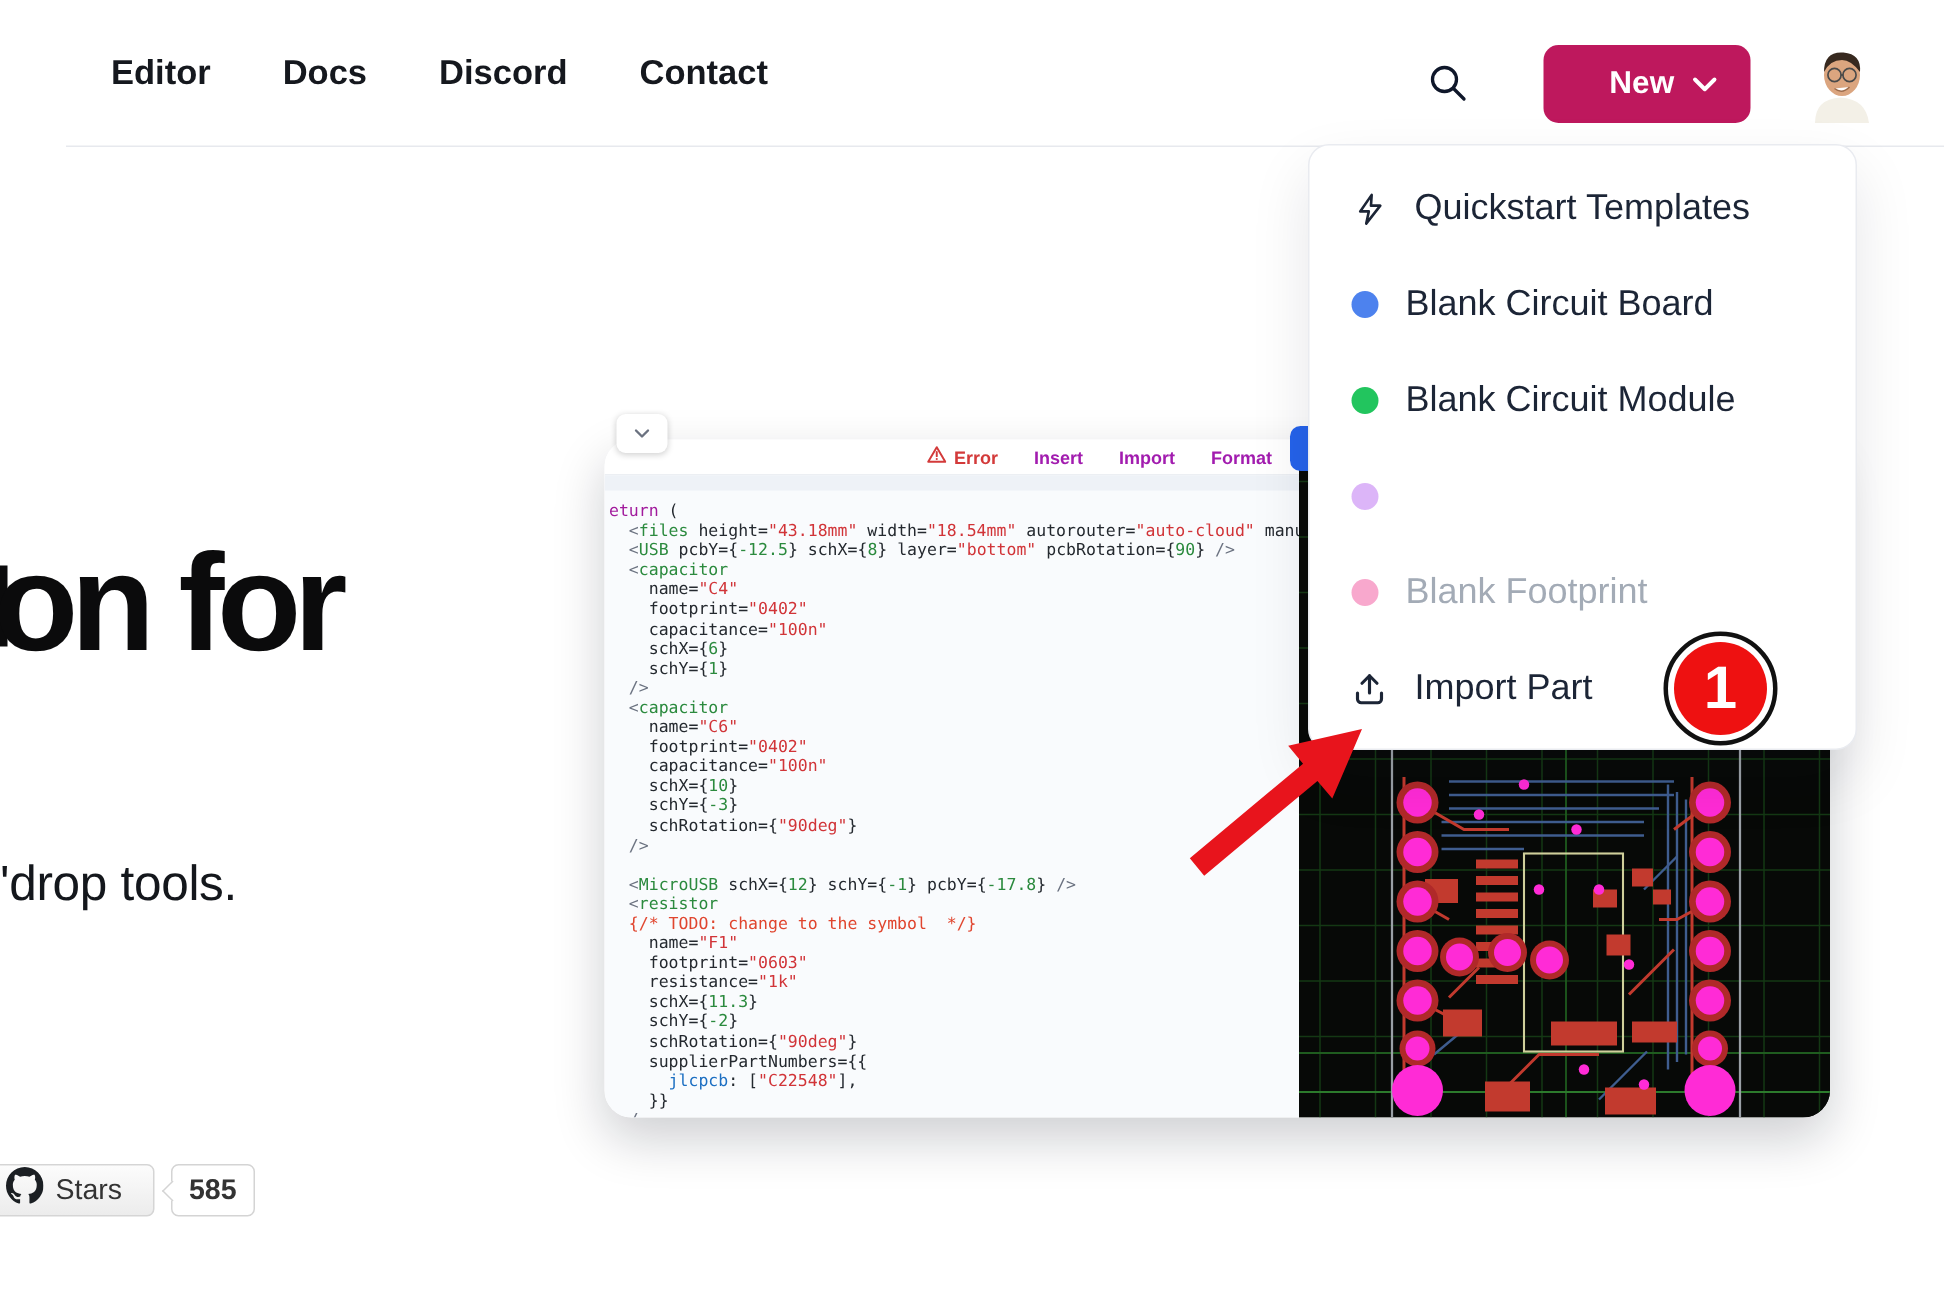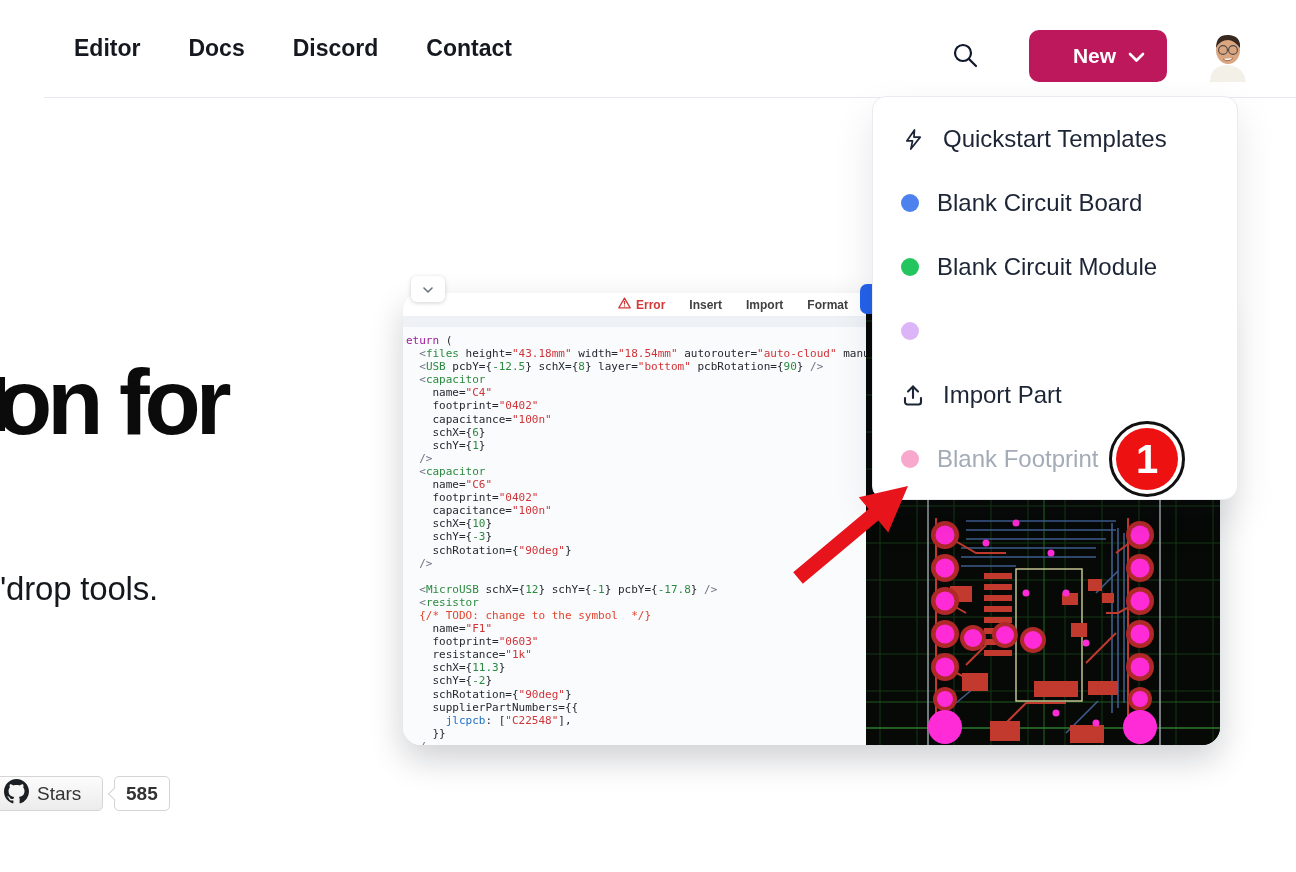--- a/index.html
+++ b/index.html
@@ -35,21 +35,21 @@
     background:#fff;border:1px solid #d4d4d4;border-radius:5px;display:flex;align-items:center;
     font-size:19px;font-weight:700;color:#333;box-sizing:border-box;cursor:pointer;}
   .gh-count::before{content:"";position:absolute;left:-5px;top:12px;width:9px;height:9px;
     background:#fff;border-left:1px solid #d4d4d4;border-bottom:1px solid #d4d4d4;transform:rotate(45deg);}
   
   .editor{position:absolute;left:403px;top:281px;width:817px;height:452px;border-radius:18px;
     overflow:hidden;display:flex;z-index:4;box-shadow:0 14px 34px rgba(10,16,30,.20);margin-top:12px;}
   .code-pane{width:463px;height:452px;background:#f9fbfd;display:flex;flex-direction:column;}
   .code-toolbar{height:23px;background:#fff;border-bottom:1px solid #eceff3;display:flex;
     align-items:center;justify-content:flex-end;gap:24px;padding-right:18px;flex:none;}
-  .code-toolbar .menu{font-size:12px;font-weight:700;color:#404040;cursor:pointer;}
+  .code-toolbar .menu{font-size:12px;font-weight:700;color:#a21caf;cursor:pointer;}
   .err{display:flex;align-items:center;gap:5px;color:#d33a3a;font-size:12px;font-weight:600;cursor:pointer;}
   .code-strip{height:10px;background:#eef2f7;flex:none;}
   .code-area{flex:1;padding:7px 0 0 3px;font-family:"DejaVu Sans Mono",monospace;
     font-size:11px;line-height:13.1px;overflow:hidden;}
   .cl{white-space:pre;height:13.1px;}
   .tok-k{color:#a11a9c}.tok-t{color:#2b8a3e}.tok-g{color:#6b7280}.tok-a{color:#24292f}
   .tok-s{color:#d13438}.tok-n{color:#2b8a3e}.tok-p{color:#24292f}.tok-c{color:#e0452e}.tok-b{color:#1d6fc2}
   .pcb-pane{width:354px;height:452px;background:#070907;position:relative;}
   .editor-tab{position:absolute;left:411px;top:276px;width:34px;height:26px;background:#fff;
     border-radius:6px;box-shadow:0 1px 4px rgba(0,0,0,.18);display:flex;align-items:center;
@@ -341,34 +341,34 @@
     <span class="dot dot-blue"></span>
     <span class="lbl">Blank Circuit Board</span>
   </div>
   <div class="dd-item">
     <span class="dot dot-green"></span>
     <span class="lbl">Blank Circuit Module</span>
   </div>
   <div class="dd-item disabled">
     <span class="dot dot-lavender"></span>
   </div>
+  <div class="dd-item disabled">
+    <span class="dot dot-pink"></span>
+    <span class="lbl">Blank Footprint</span>
+  </div>
   <div class="dd-item">
     <span class="dd-icon">
       <svg width="24" height="24" viewBox="0 0 24 24" fill="none" stroke="#1c2536" stroke-width="2.1" stroke-linecap="round" stroke-linejoin="round">
         <path d="M12 15 V3.5"></path>
         <path d="M7 8.5 L12 3.5 L17 8.5"></path>
         <path d="M4 15 v4 a2.5 2.5 0 0 0 2.5 2.5 h11 a2.5 2.5 0 0 0 2.5 -2.5 v-4"></path>
       </svg>
     </span>
     <span class="lbl">Import Part</span>
   </div>
-  <div class="dd-item disabled">
-    <span class="dot dot-pink"></span>
-    <span class="lbl">Blank Footprint</span>
-  </div>
 </div>
 
 <div class="step-badge">
   <div class="inner">
       <span>1</span>
     </div>
 </div>
 <svg class="arrow-svg" width="140" height="130" viewBox="0 0 140 130">
   <polygon points="22.8,113.8 98.3,50.6 108.2,62.4 128,16 78.8,27.2 88.7,39.1 13.2,102.2" fill="#e8141c"></polygon>
 </svg>

